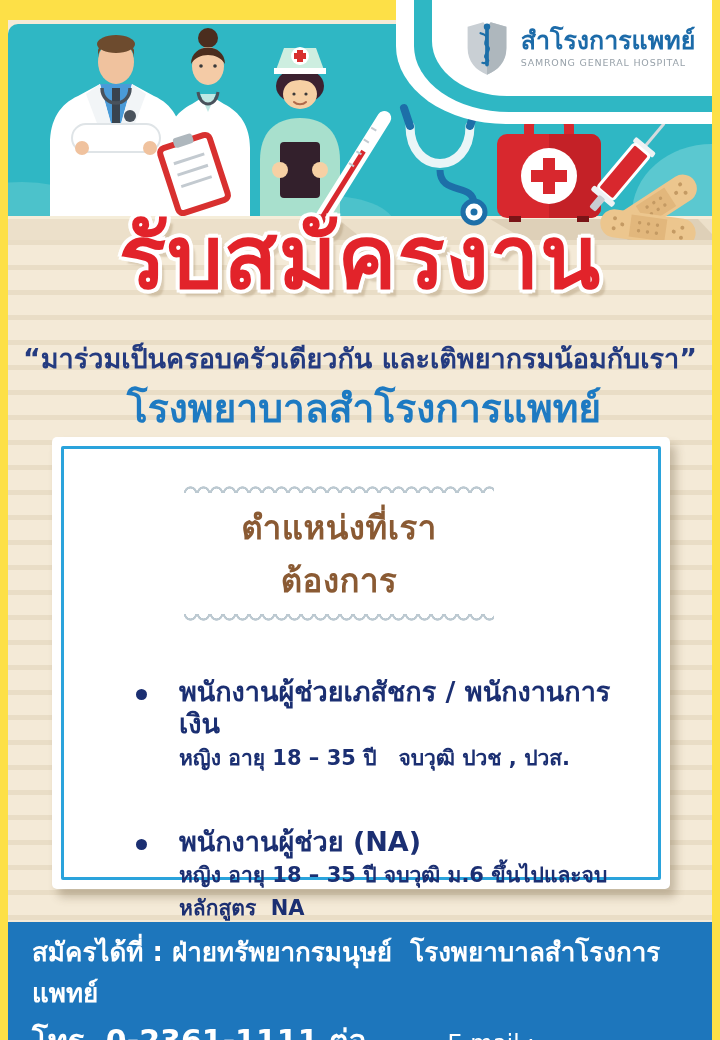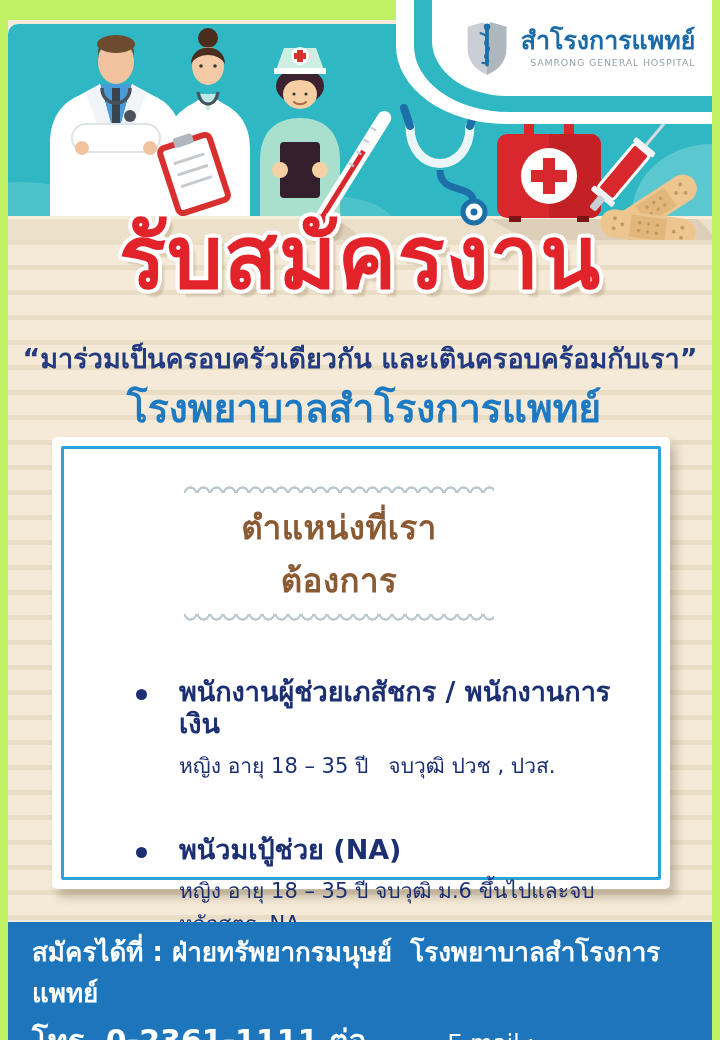--- a/index.html
+++ b/index.html
@@ -1,33 +1,33 @@
 <!DOCTYPE html>
 <html><head>
 <meta charset="utf-8">
 <style>
   html,body{margin:0;padding:0;background:#ffffff;}
-  .page{position:relative;width:720px;height:1040px;background:#bef264;overflow:hidden;
+  .page{position:relative;width:720px;height:1040px;background:#fde047;overflow:hidden;
         font-family:"DejaVu Sans","Liberation Sans",sans-serif;}
   
   .paper{position:absolute;left:8px;right:8px;top:20px;bottom:24px;
          background:repeating-linear-gradient(180deg,#f4ead7 0 20px,#e9ddc6 20px 25px);}
   
   .banner{position:absolute;left:8px;top:24px;width:704px;height:216px;z-index:1;}
   .banner svg{display:block;}
   
   .swoosh-white{position:absolute;top:0;right:8px;width:316px;height:124px;background:#ffffff;
                 border-radius:0 0 0 110px / 0 0 0 78px;z-index:2;}
   .swoosh-teal{position:absolute;top:0;right:8px;width:298px;height:112px;background:#2fb7c4;
                border-radius:0 0 0 95px / 0 0 0 66px;z-index:3;}
   .logo-card{position:absolute;top:0;right:8px;width:280px;height:96px;background:#ffffff;
              border-radius:0 0 0 75px / 0 0 0 55px;z-index:4;
              display:flex;align-items:center;justify-content:center;gap:10px;padding-left:14px;box-sizing:border-box;}
   .logo-text .th{font-size:25px;font-weight:700;color:#1c6ba9;line-height:1.05;}
-  .logo-text .en{font-size:9.5px;color:#98a2aa;letter-spacing:0.8px;margin-top:2px;text-align:right;}
+  .logo-text .en{font-size:9.5px;color:#98a2aa;letter-spacing:0.8px;margin-top:2px;}
   
   .headline{position:absolute;top:212px;left:0;width:100%;text-align:center;z-index:2;
             font-size:88px;line-height:1.05;font-weight:800;color:#e2232a;letter-spacing:1px;
             text-shadow:-3px -3px 0 #fff,3px -3px 0 #fff,-3px 3px 0 #fff,3px 3px 0 #fff,
                         -4px 0 0 #fff,4px 0 0 #fff,0 -4px 0 #fff,0 4px 0 #fff,
                         6px 7px 2px rgba(140,110,70,0.25);}
   .quote{position:absolute;top:337px;left:0;width:100%;text-align:center;
          font-size:27px;font-weight:700;color:#243b80;}
   .hospital{position:absolute;top:377px;left:4px;width:100%;text-align:center;
             font-size:39px;font-weight:800;color:#1d7ac2;}
@@ -39,21 +39,21 @@
   .header-wrap{width:310px;margin:8px auto 0 auto;text-align:center;transform:translateX(-22px);}
   .wave{height:8px;background-size:13px 8px;background-repeat:repeat-x;}
   .wave-top{background-image:radial-gradient(circle at 6.5px 8px,rgba(0,0,0,0) 4.2px,#bcc9d1 4.6px,#bcc9d1 6.4px,rgba(0,0,0,0) 6.9px);}
   .wave-bottom{background-image:radial-gradient(circle at 6.5px 0px,rgba(0,0,0,0) 4.2px,#bcc9d1 4.6px,#bcc9d1 6.4px,rgba(0,0,0,0) 6.9px);}
   .header-text{font-size:33px;font-weight:800;color:#8a5a33;padding:8px 0 7px 0;letter-spacing:0.5px;}
   .pos{display:flex;gap:32px;padding-left:38px;align-items:flex-start;}
   .pos-1{margin-top:54px;}
   .pos-2{margin-top:52px;}
   .bullet-dot{width:11px;height:11px;border-radius:50%;background:#1b2f72;margin-top:13px;flex:0 0 auto;}
   .pos-title{font-size:27px;font-weight:700;color:#1b2f72;line-height:1.2;}
-  .pos-detail{font-size:21px;font-weight:400;color:#1b2f72;margin-top:8px;white-space:pre-wrap;}
+  .pos-detail{font-size:21px;font-weight:700;color:#1b2f72;margin-top:0;white-space:pre-wrap;}
   
   .footer{position:absolute;left:8px;right:8px;top:922px;height:118px;background:#1d76bc;z-index:2;
           color:#ffffff;padding:9px 0 0 24px;box-sizing:border-box;}
   .footer-line1{font-size:26px;font-weight:600;white-space:pre-wrap;}
   .footer-line2{display:flex;align-items:baseline;gap:28px;margin-top:4px;}
   .phone{font-size:30px;font-weight:600;}
   .email{font-size:23px;font-weight:500;}
 </style>
 </head>
 <body>
@@ -215,21 +215,21 @@
       <circle cx="26" cy="7" r="3.5" fill="#1d6fa8"></circle>
       <path d="M19 14 C33 18 19 24 26 28 C33 32 19 38 26 42 C30 44 24 47 21 46" stroke="#1d6fa8" stroke-width="2.4" fill="none" stroke-linecap="round"></path>
     </svg>
     <div class="logo-text">
       <div class="th">สำโรงการแพทย์</div>
       <div class="en">SAMRONG GENERAL HOSPITAL</div>
     </div>
   </div>
 
   <div class="headline">รับสมัครงาน</div>
-  <div class="quote">“มาร่วมเป็นครอบครัวเดียวกัน และเตินครอบคร้อมกับเรา”</div>
+  <div class="quote">“มาร่วมเป็นครอบครัวเดียวกัน และเติพยากรมน้อมกับเรา”</div>
   <div class="hospital">โรงพยาบาลสำโรงการแพทย์</div>
 
   <div class="card">
     <div class="card-border"></div>
     <div class="card-content">
       <div class="header-wrap">
         <div class="wave wave-top"></div>
         <div class="header-text">ตำแหน่งที่เราต้องการ</div>
         <div class="wave wave-bottom"></div>
       </div>
@@ -238,21 +238,21 @@
         <span class="bullet-dot"></span>
         <div class="pos-text">
           <div class="pos-title">พนักงานผู้ช่วยเภสัชกร / พนักงานการเงิน</div>
           <div class="pos-detail">หญิง อายุ 18 – 35 ปี   จบวุฒิ ปวช , ปวส.</div>
         </div>
       </div>
 
       <div class="pos pos-2">
         <span class="bullet-dot"></span>
         <div class="pos-text">
-          <div class="pos-title">พนัวมเปู้ช่วย (NA)</div>
+          <div class="pos-title">พนักงานผู้ช่วย (NA)</div>
           <div class="pos-detail">หญิง อายุ 18 – 35 ปี จบวุฒิ ม.6 ขึ้นไปและจบหลักสูตร  NA</div>
         </div>
       </div>
     </div>
   </div>
 
   <div class="footer">
     <div class="footer-line1">สมัครได้ที่ : ฝ่ายทรัพยากรมนุษย์  โรงพยาบาลสำโรงการแพทย์</div>
     <div class="footer-line2">
       <span class="phone">โทร. 0-2361-1111 ต่อ 2750-2751</span>

